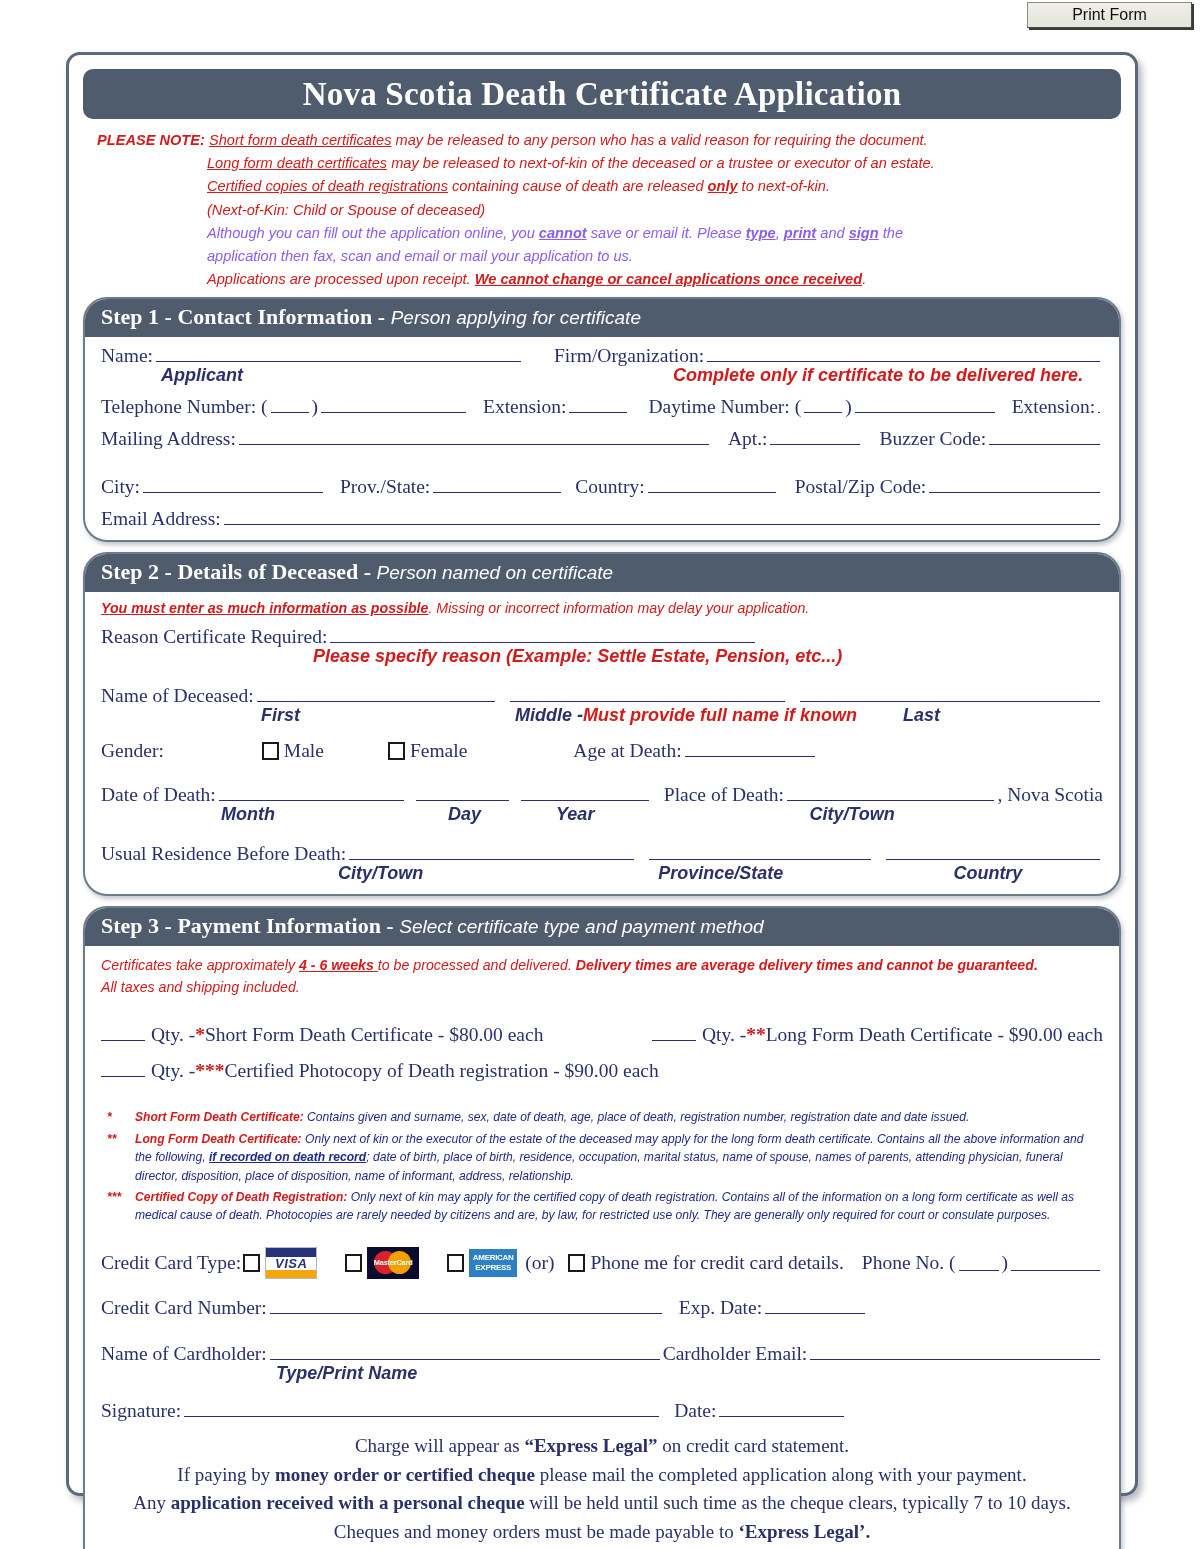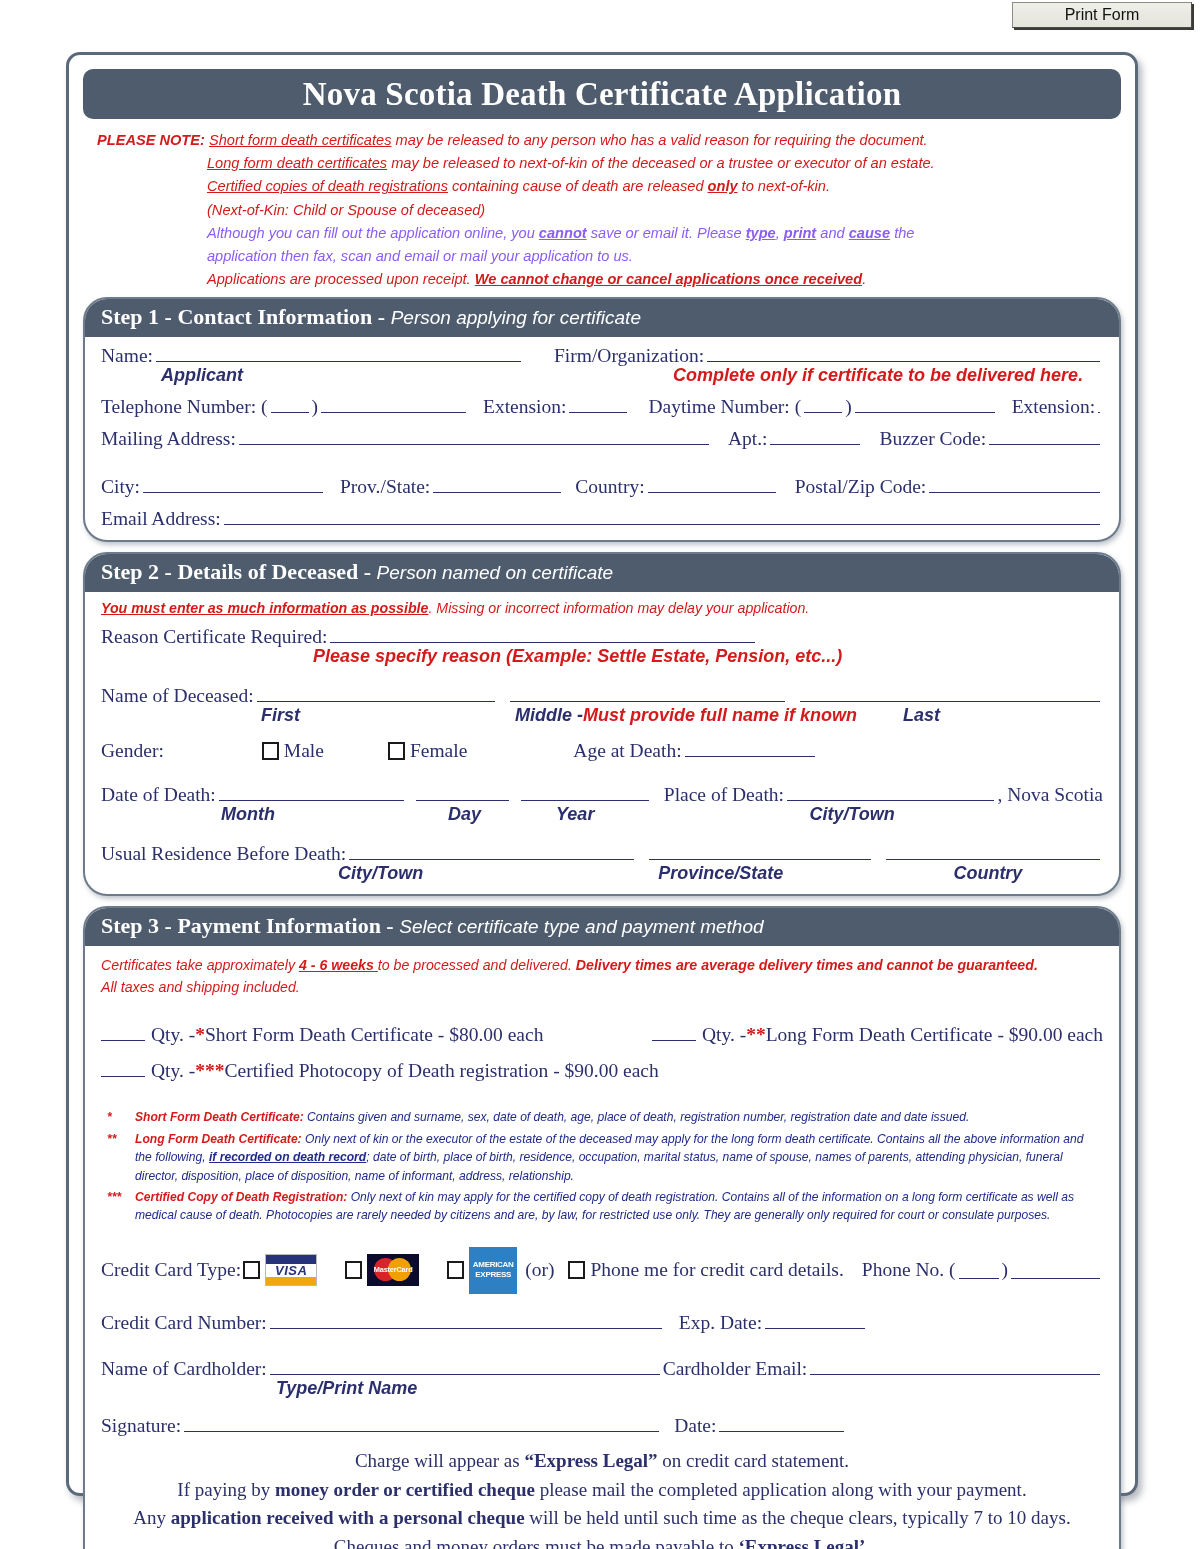--- a/index.html
+++ b/index.html
@@ -10,21 +10,21 @@
     font-family:"Liberation Serif", serif;
     color:#2b2f6b;
     position:relative;
     overflow:hidden;
   }
 
   
   .printbar { position:absolute; top:0; left:0; width:1200px; height:30px; }
   .print-btn {
     position:absolute; right:8px; top:2px;
-    width:180px; height:26px;
+    width:165px; height:26px;
     background:linear-gradient(#efefe9,#e4e4dc);
     border:1px solid #8d8d86;
     border-right-color:#4b4b46; border-bottom-color:#4b4b46;
     box-shadow:2px 2px 0 #3a3a36;
     font-family:"Liberation Sans", sans-serif;
     font-size:16px; color:#111; text-align:center; line-height:24px;
     cursor:pointer;
   }
 
   
@@ -164,21 +164,21 @@
     width:52px; height:32px; background:#0b0b2e; position:relative; overflow:hidden;
   }
   .mc .c1 { position:absolute; width:23px; height:23px; border-radius:50%; background:#d8232a; left:7px; top:4px; }
   .mc .c2 { position:absolute; width:23px; height:23px; border-radius:50%; background:#f2a000; left:21px; top:4px; }
   .mc .txt {
     position:absolute; left:0; right:0; top:11px; text-align:center;
     color:#fff; font-family:"Liberation Sans", sans-serif;
     font-weight:bold; font-size:7.4px; letter-spacing:-.2px;
   }
   .amex {
-    width:48px; height:47px; background:#2e80c4; position:relative; overflow:hidden;
+    width:48px; height:28px; background:#2e80c4; position:relative; overflow:hidden;
     display:flex; flex-direction:column; align-items:center; justify-content:center;
   }
   .amex span {
     color:#fff; font-family:"Liberation Sans", sans-serif;
     font-weight:bold; font-size:8px; line-height:1.25; letter-spacing:-.3px;
   }
 
   
   .foot {
     text-align:center; font-size:19px; line-height:1.52;
@@ -206,21 +206,21 @@
     <div class="note-line indent">
       <span class="red u">Long form death certificates</span><span class="red"> may be released to next-of-kin of the deceased or a trustee or executor of an estate.</span>
     </div>
     <div class="note-line indent">
       <span class="red u">Certified copies of death registrations</span><span class="red"> containing cause of death are released </span><span class="red u b">only</span><span class="red"> to next-of-kin.</span>
     </div>
     <div class="note-line indent">
       <span class="red">(Next-of-Kin: Child or Spouse of deceased)</span>
     </div>
     <div class="note-line indent">
-      <span class="blue">Although you can fill out the application online, you </span><span class="blue u b">cannot</span><span class="blue"> save or email it. Please </span><span class="blue u b">type</span><span class="blue">, </span><span class="blue u b">print</span><span class="blue"> and </span><span class="blue u b">cause</span><span class="blue"> the</span>
+      <span class="blue">Although you can fill out the application online, you </span><span class="blue u b">cannot</span><span class="blue"> save or email it. Please </span><span class="blue u b">type</span><span class="blue">, </span><span class="blue u b">print</span><span class="blue"> and </span><span class="blue u b">sign</span><span class="blue"> the</span>
     </div>
     <div class="note-line indent">
       <span class="blue">application then fax, scan and email or mail your application to us.</span>
     </div>
     <div class="note-line indent">
       <span class="red">Applications are processed upon receipt. </span><span class="red u b">We cannot change or cancel applications once received</span><span class="red">.</span>
     </div>
   </div>
 
   <div class="step">

